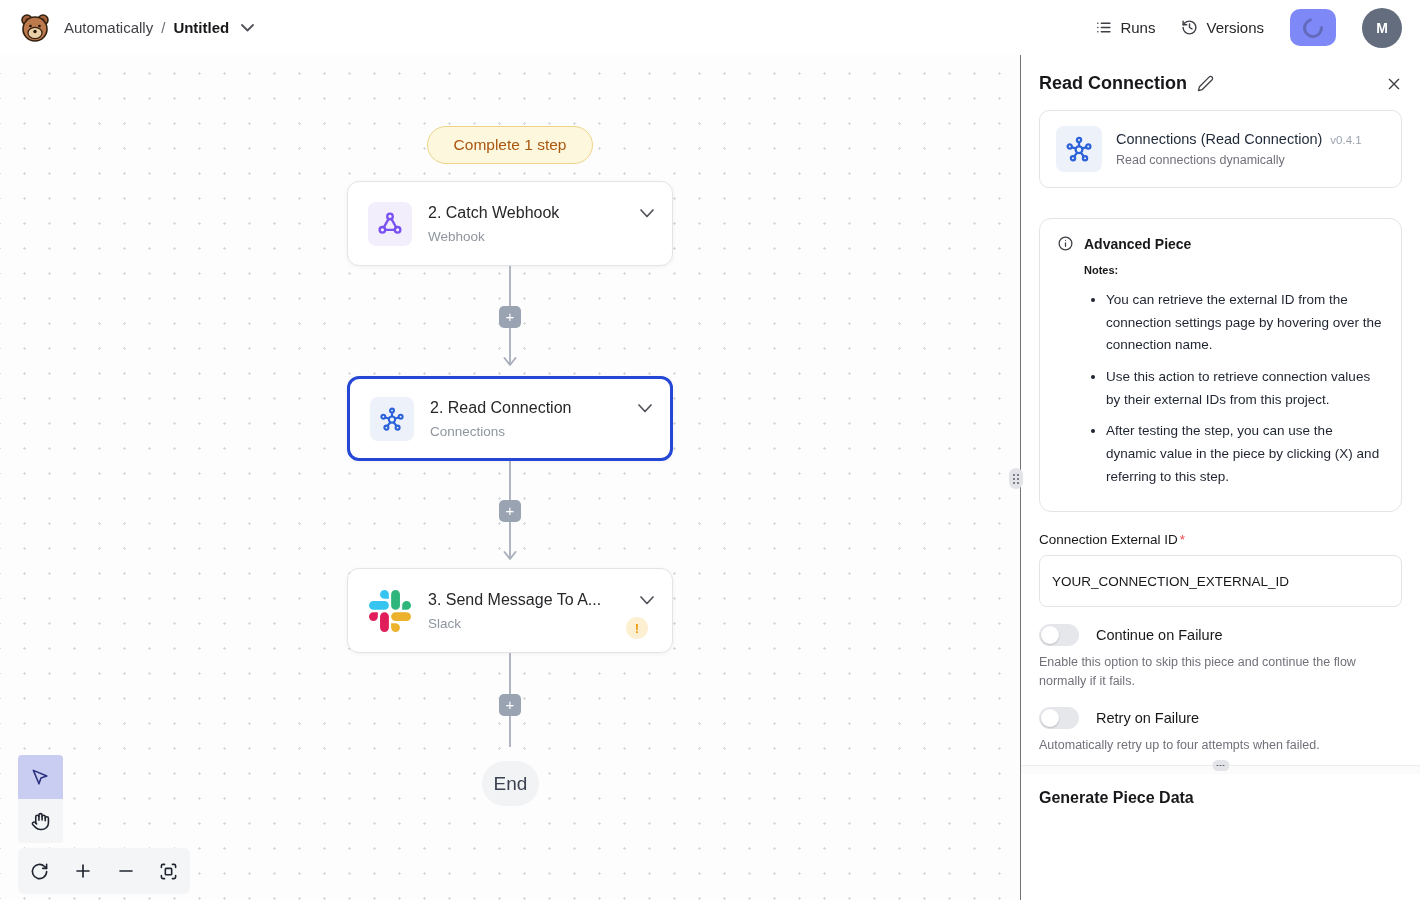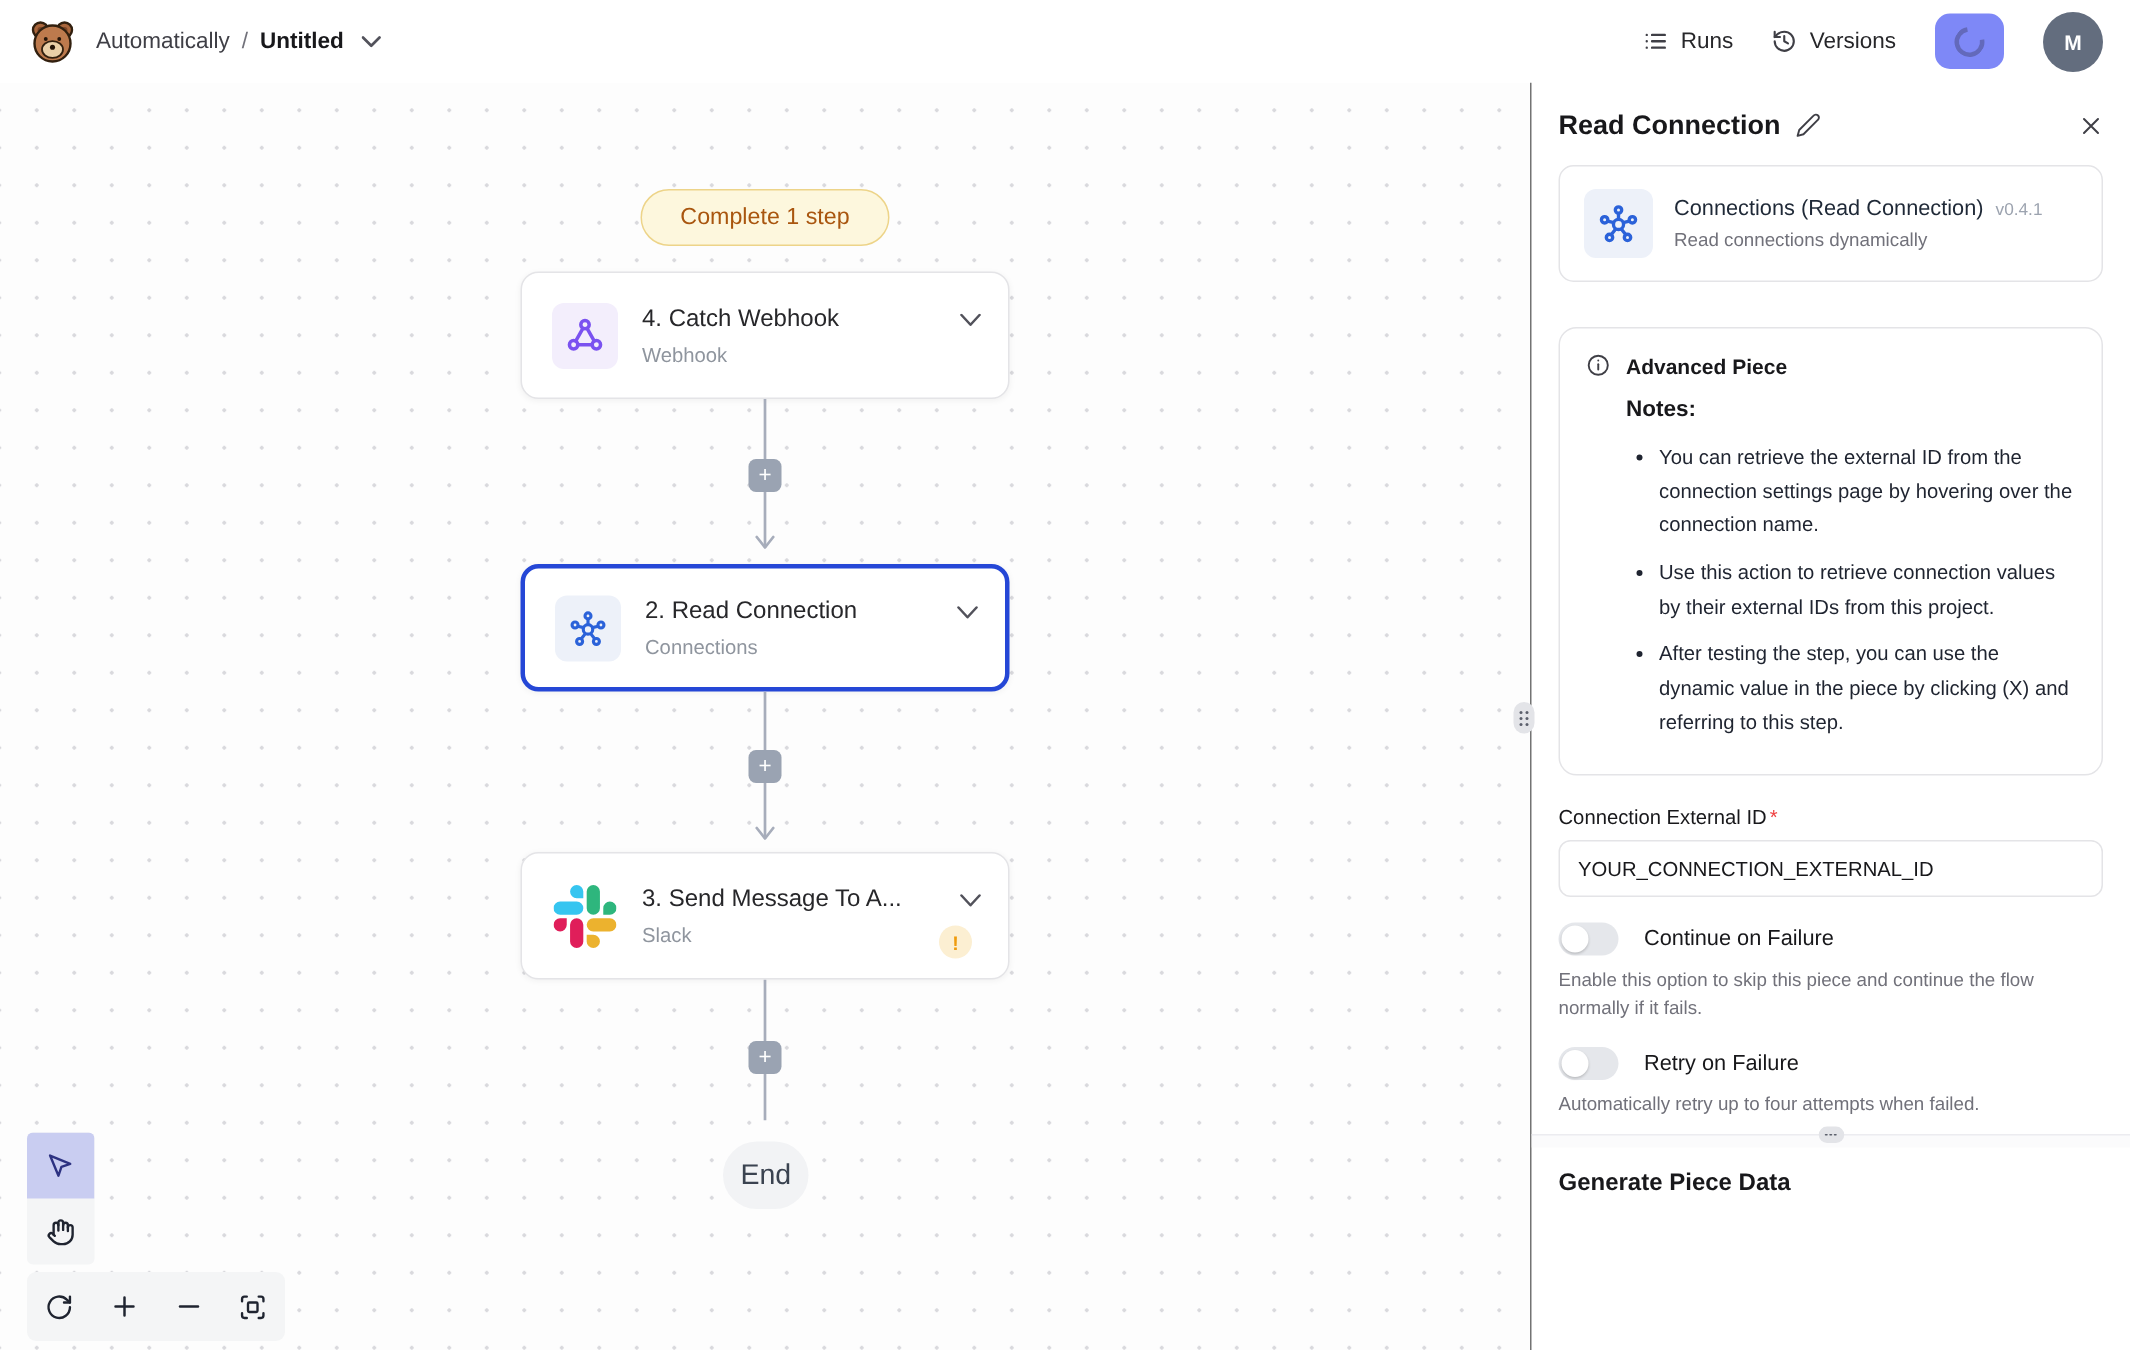--- a/index.html
+++ b/index.html
@@ -92,27 +92,27 @@
   .piece-name-row { display:flex; align-items:baseline; gap:8px; }
   .piece-name { font-size:14.5px; color:#1f2937; white-space:nowrap; }
   .piece-version { font-size:11.5px; color:#9ca3af; }
   .piece-desc { font-size:12.5px; color:#71717a; margin-top:6px; }
 
   .info-box { margin-top:30px; border:1px solid #e4e4e7; border-radius:12px;
     padding:16px 17px 14px 17px; }
   .info-head { display:flex; align-items:center; gap:10px; }
   .info-heading { font-size:14px; font-weight:bold; color:#18181b; }
   .info-body { margin:10px 0 0 27px; font-size:13.5px; color:#1f2430; line-height:1.68; }
-  .notes-heading { margin:12px 0 0 27px; font-size:15px; font-weight:bold; color:#18181b; }
+  .notes-heading { margin:12px 0 0 27px; font-size:11px; font-weight:bold; color:#18181b; }
   .info-notes { margin:13px 0 0 27px; padding-left:22px; }
   .info-notes li { font-size:13.5px; color:#1f2430; line-height:1.68; margin-bottom:9px; }
 
   .field-label { margin-top:20px; font-size:13.5px; color:#18181b; }
   .req { color:#ef4444; margin-left:2px; }
-  .text-input { margin-top:8px; width:100%; height:38px; border:1px solid #e4e4e7;
+  .text-input { margin-top:8px; width:100%; height:52px; border:1px solid #e4e4e7;
     border-radius:8px; padding:0 12px; font-size:13.5px; color:#18181b;
     font-family:inherit; background:#fff; }
 
   .toggle-row { margin-top:17px; display:flex; align-items:center; gap:17px; }
   .switch { width:40px; height:22px; border-radius:11px; background:#e5e7eb; border:none;
     position:relative; cursor:pointer; flex:0 0 auto; }
   .switch .thumb { position:absolute; left:2px; top:2px; width:18px; height:18px;
     border-radius:50%; background:#fff; box-shadow:0 1px 2px rgba(0,0,0,.2); }
   .toggle-label { font-size:14.5px; color:#18181b; }
   .toggle-desc { margin-top:7px; font-size:12.5px; color:#71717a; line-height:1.45; }
@@ -193,21 +193,21 @@
       <svg width="28" height="28" viewBox="0 0 24 24" fill="none" stroke="#7a52f0" stroke-width="2" stroke-linecap="round">
         <circle cx="12" cy="5.5" r="2.4"></circle>
           <circle cx="5.5" cy="17" r="2.4"></circle>
           <circle cx="18.5" cy="17" r="2.4"></circle>
         <path d="M10.8 7.6 6.7 14.9"></path>
           <path d="M13.2 7.6 17.3 14.9"></path>
           <path d="M7.9 17h8.2"></path>
       </svg>
     </span>
     <span class="step-text">
-      <span class="step-title">4. Catch Webhook</span>
+      <span class="step-title">2. Catch Webhook</span>
       <div class="step-sub">Webhook</div>
     </span>
     <span class="step-chevron">
       <svg width="14" height="9" viewBox="0 0 14 9">
           <polyline points="1,1 7,7.5 13,1" fill="none" stroke="#52525b" stroke-width="1.7" stroke-linecap="round" stroke-linejoin="round"></polyline>
         </svg>
     </span>
   </div>
 
   <svg class="conn-seg" style="top:211px" width="14" height="101">

